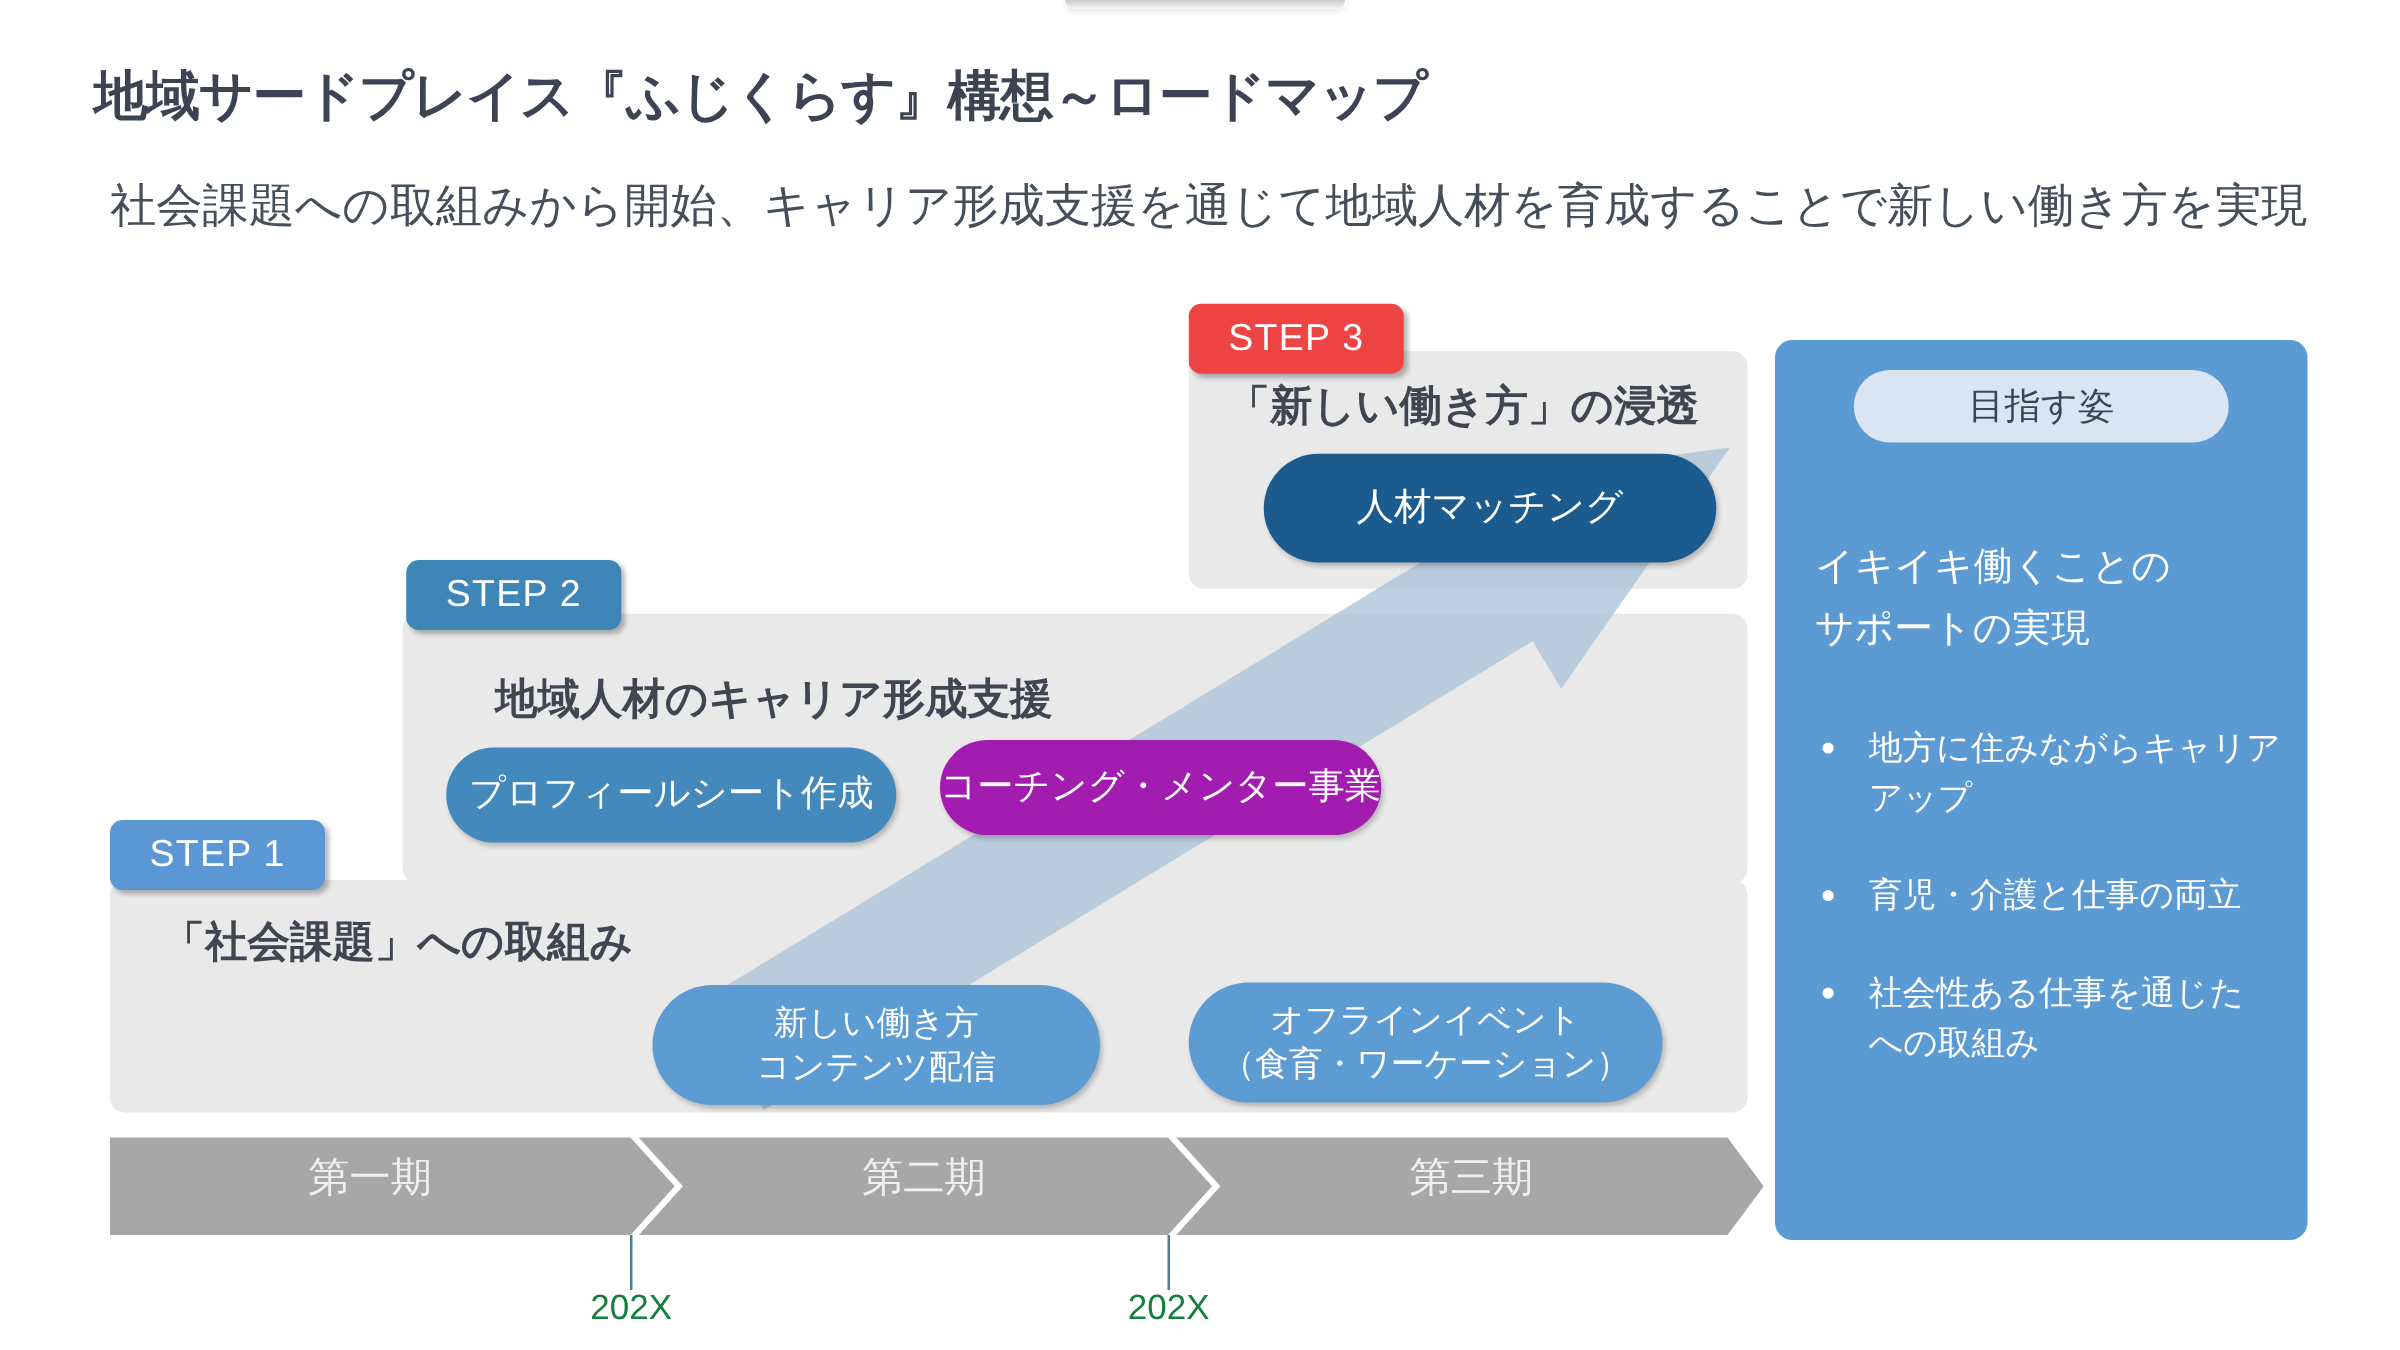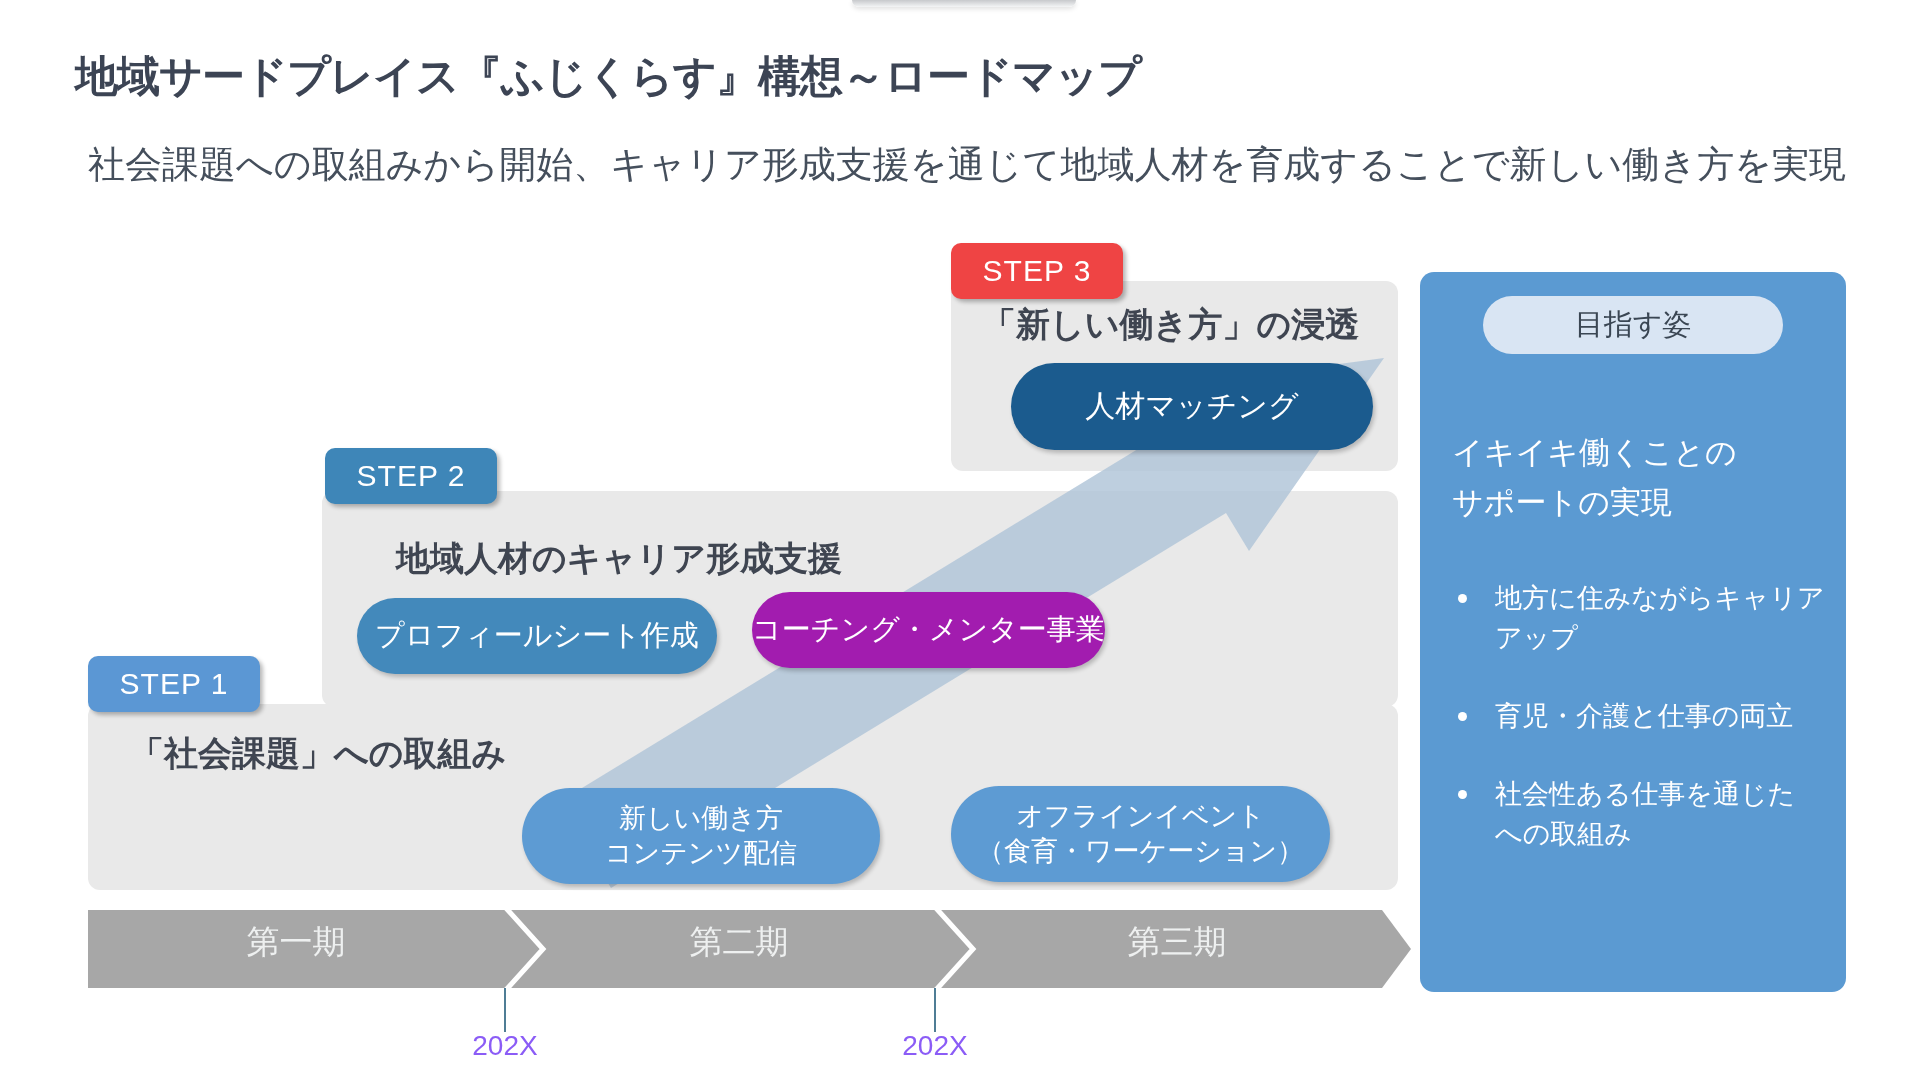--- a/index.html
+++ b/index.html
@@ -49,21 +49,21 @@
   
   .timeline-svg{position:absolute;left:88px;top:910px;width:1327px;height:78px;z-index:1;overflow:visible;}
   .phase-label{position:absolute;top:920px;z-index:2;font-size:33px;color:#eef0f0;
     transform:translateX(-50%);white-space:nowrap;}
   .phase-label.f1{left:296px;}
   .phase-label.f2{left:739px;}
   .phase-label.f3{left:1177px;font-family:Liberation Mono, monospace;}
   .tick{position:absolute;top:988px;width:2px;height:44px;background:#4f7d95;z-index:1;}
   .tick.t1{left:504px;}
   .tick.t2{left:934px;}
-  .milestone{position:absolute;top:1030px;font-size:28px;color:#8b5cf6;
+  .milestone{position:absolute;top:1030px;font-size:28px;color:#15803d;
     transform:translateX(-50%);z-index:1;}
   .milestone.m1{left:505px;}
   .milestone.m2{left:935px;}
   
   .sidebar{position:absolute;left:1420px;top:272px;width:426px;height:720px;
     background:#5b9ad2;border-radius:14px;z-index:1;}
   .goal-badge{position:absolute;left:50%;transform:translateX(-50%);top:24px;
     width:300px;height:58px;background:#d9e5f3;border-radius:29px;
     display:flex;align-items:center;justify-content:center;
     font-size:29px;color:#3a4653;}

